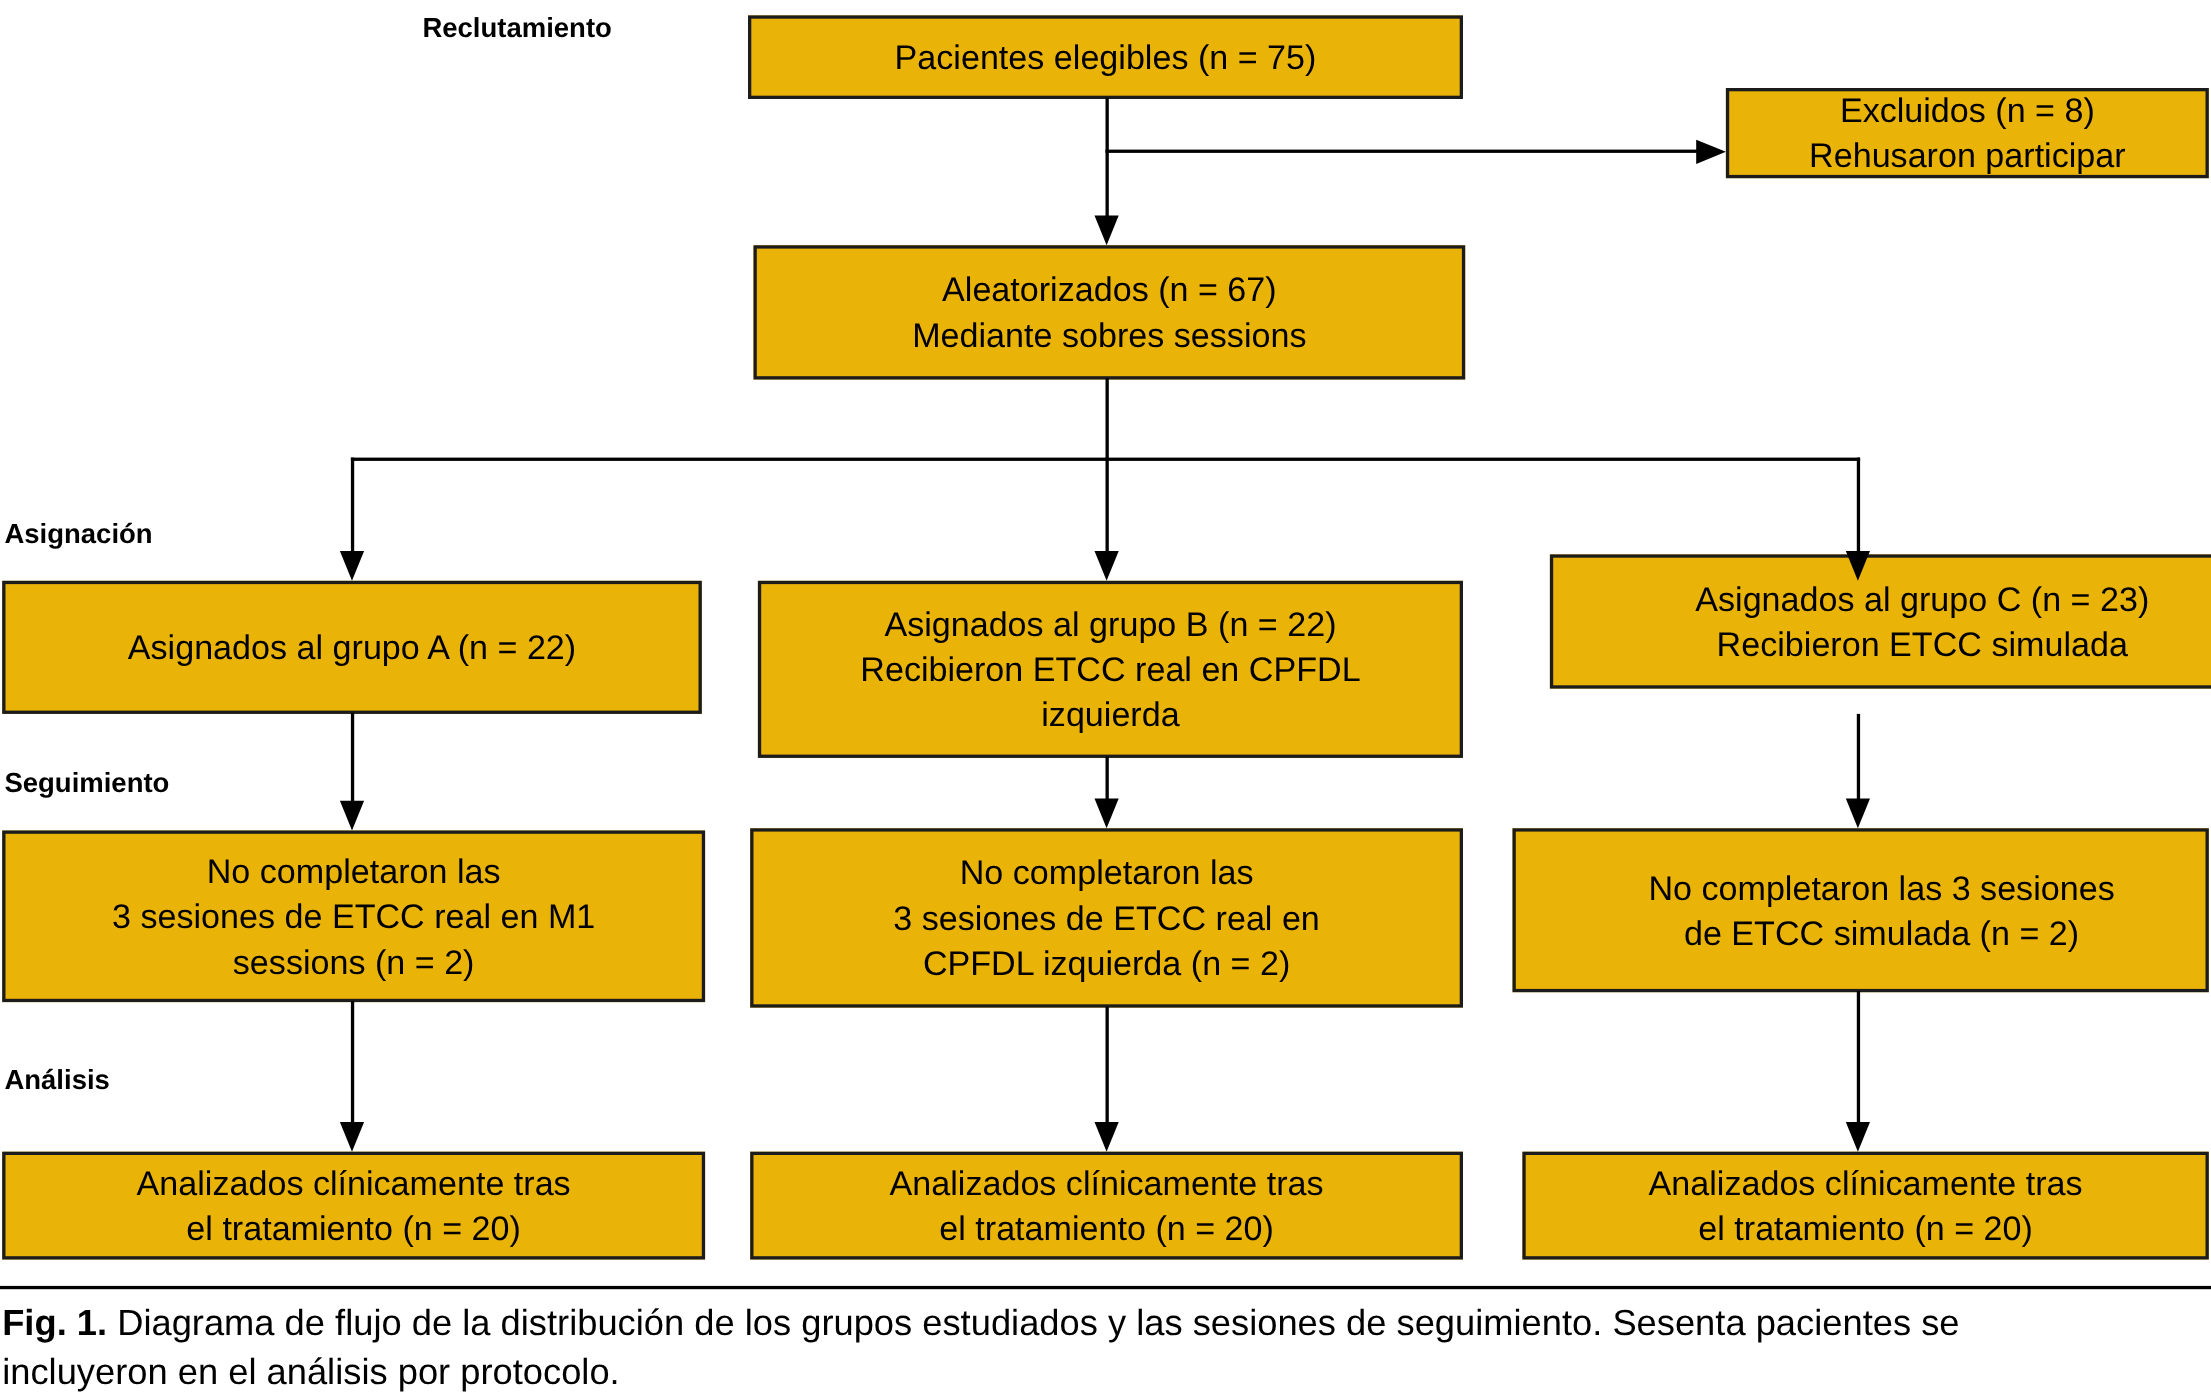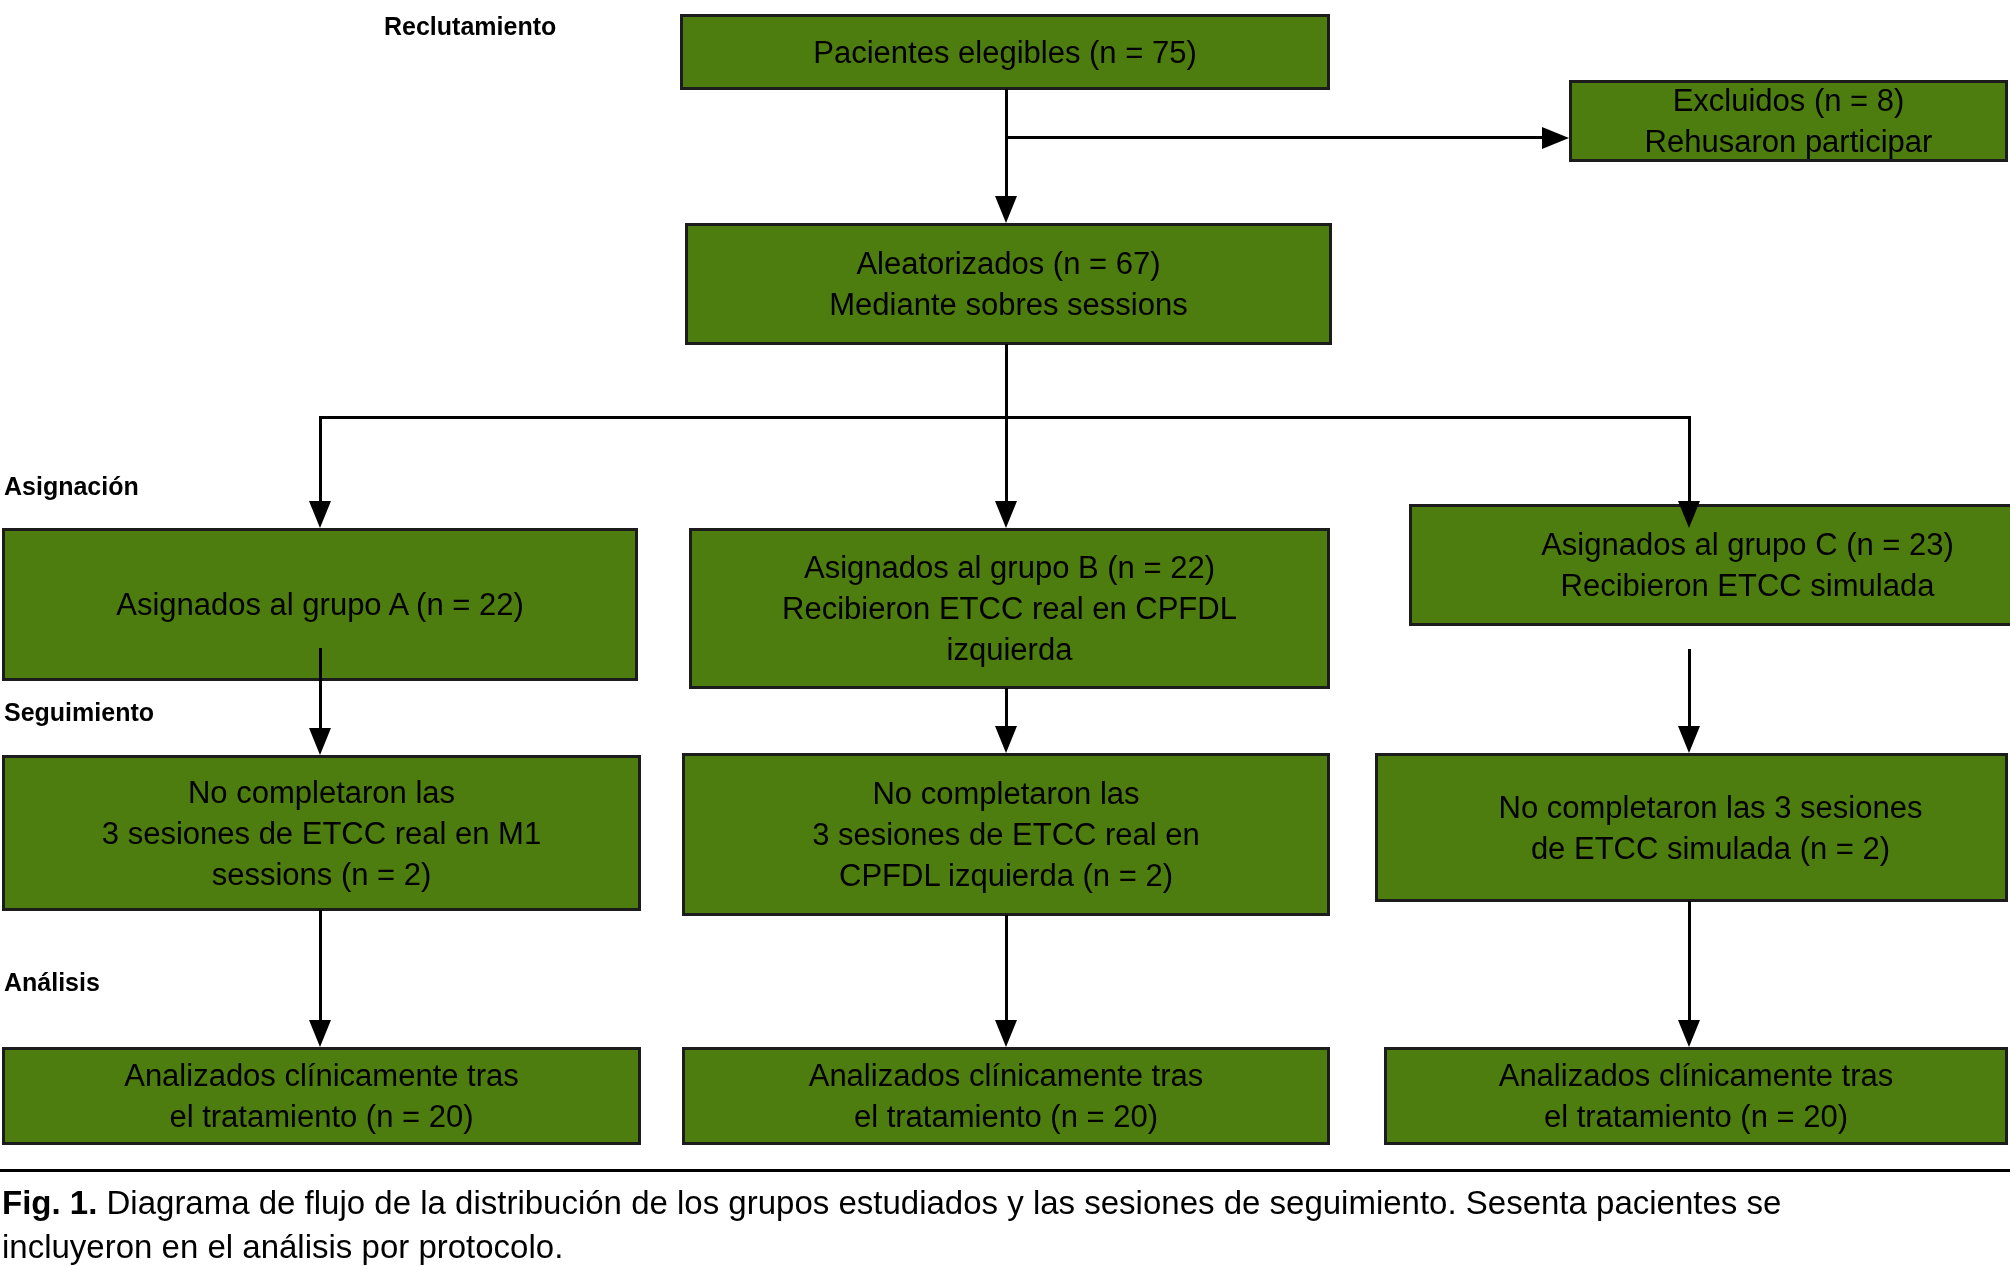--- a/index.html
+++ b/index.html
@@ -8,21 +8,21 @@
     width:2010px;height:1266px;
     background:#ffffff;
     color:#000000;
     font-family:"Liberation Sans", sans-serif;
     overflow:hidden;
   }
   .fbox{
     position:absolute;
     box-sizing:border-box;
     border:3px solid #1c1c1c;
-    background:#4d7c0f;
+    background:#eab308;
     display:flex;flex-direction:column;
     justify-content:center;align-items:center;
     text-align:center;
     font-size:31px;line-height:41px;
   }
   .stage-label{
     position:absolute;
     font-weight:bold;
     font-size:25px;line-height:44px;
     white-space:nowrap;
@@ -67,21 +67,21 @@
   <div class="fbox" style="left:1569px;top:80px;width:439px;height:82px;">
     <div>Excluidos (n = 8)</div>
     <div>Rehusaron participar</div>
   </div>
 
   <div class="fbox" style="left:685px;top:223px;width:647px;height:122px;">
     <div>Aleatorizados (n = 67)</div>
     <div>Mediante sobres sessions</div>
   </div>
 
-  <div class="fbox" style="left:2px;top:528px;width:636px;height:153px;gap:32px;">
+  <div class="fbox" style="left:2px;top:528px;width:636px;height:121px;gap:32px;">
     <div>Asignados al grupo A (n = 22)</div>
   </div>
   <div class="fbox" style="left:689px;top:528px;width:641px;height:161px;">
     <div>Asignados al grupo B (n = 22)</div>
     <div>Recibieron ETCC real en CPFDL</div>
     <div>izquierda</div>
   </div>
   <div class="fbox" style="left:1377px;top:504px;width:677px;height:122px;margin-left:32px;">
     <div>Asignados al grupo C (n = 23)</div>
     <div>Recibieron ETCC simulada</div>

